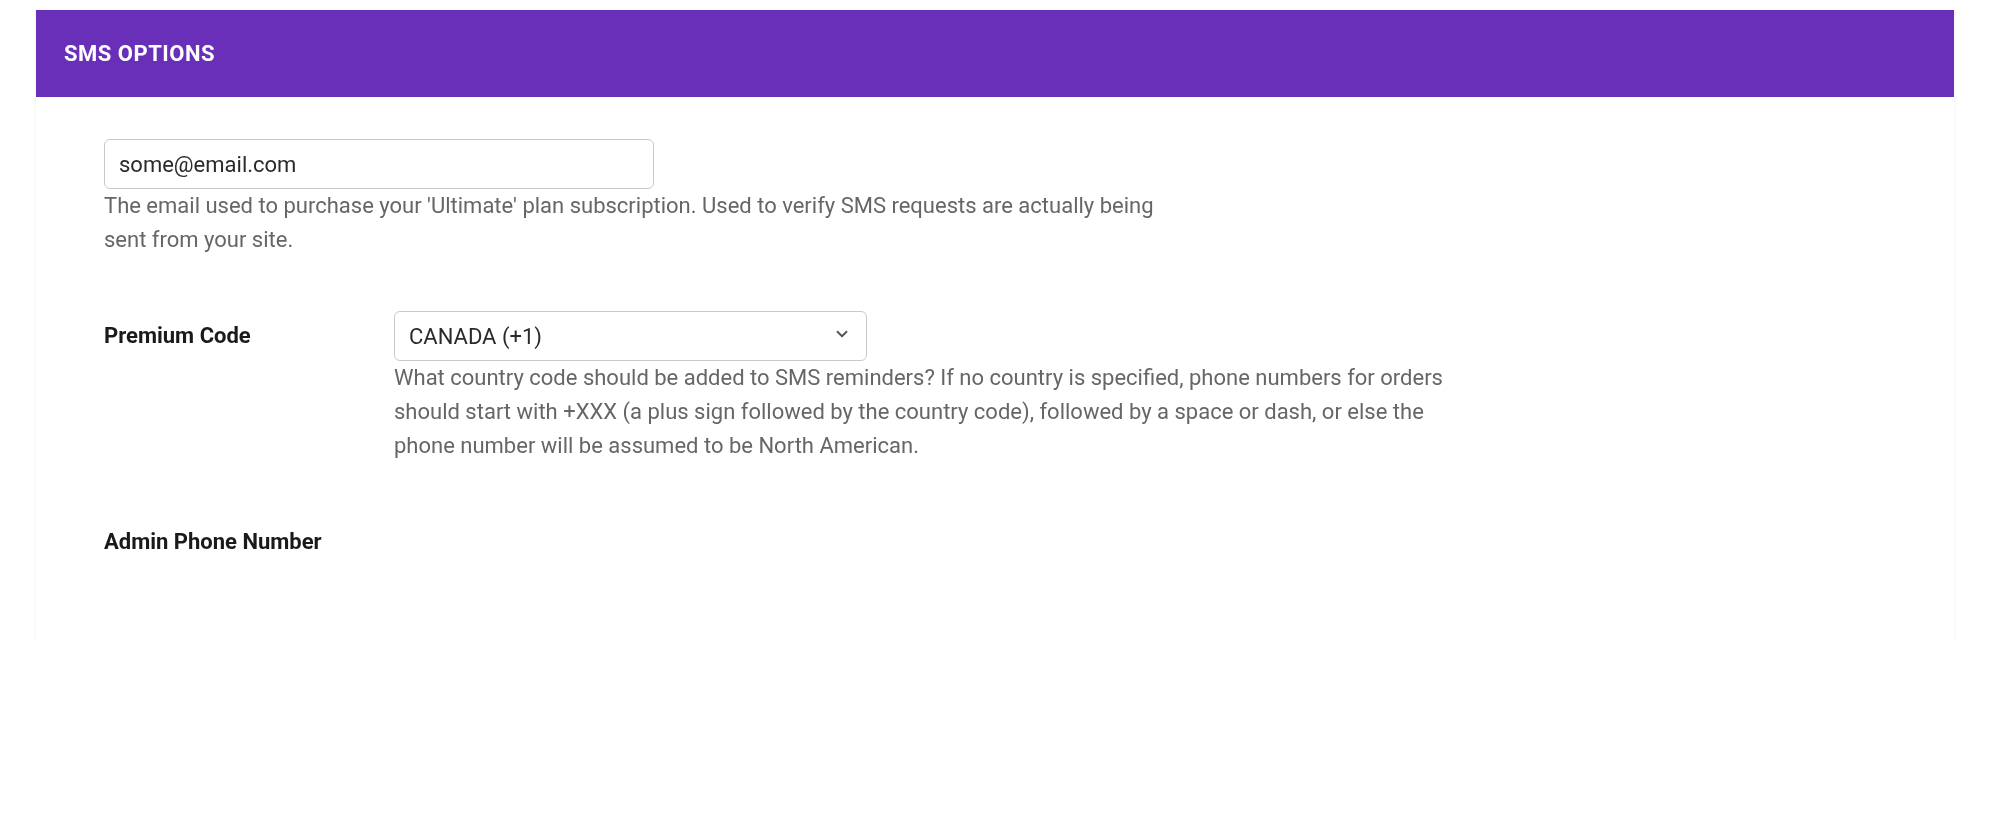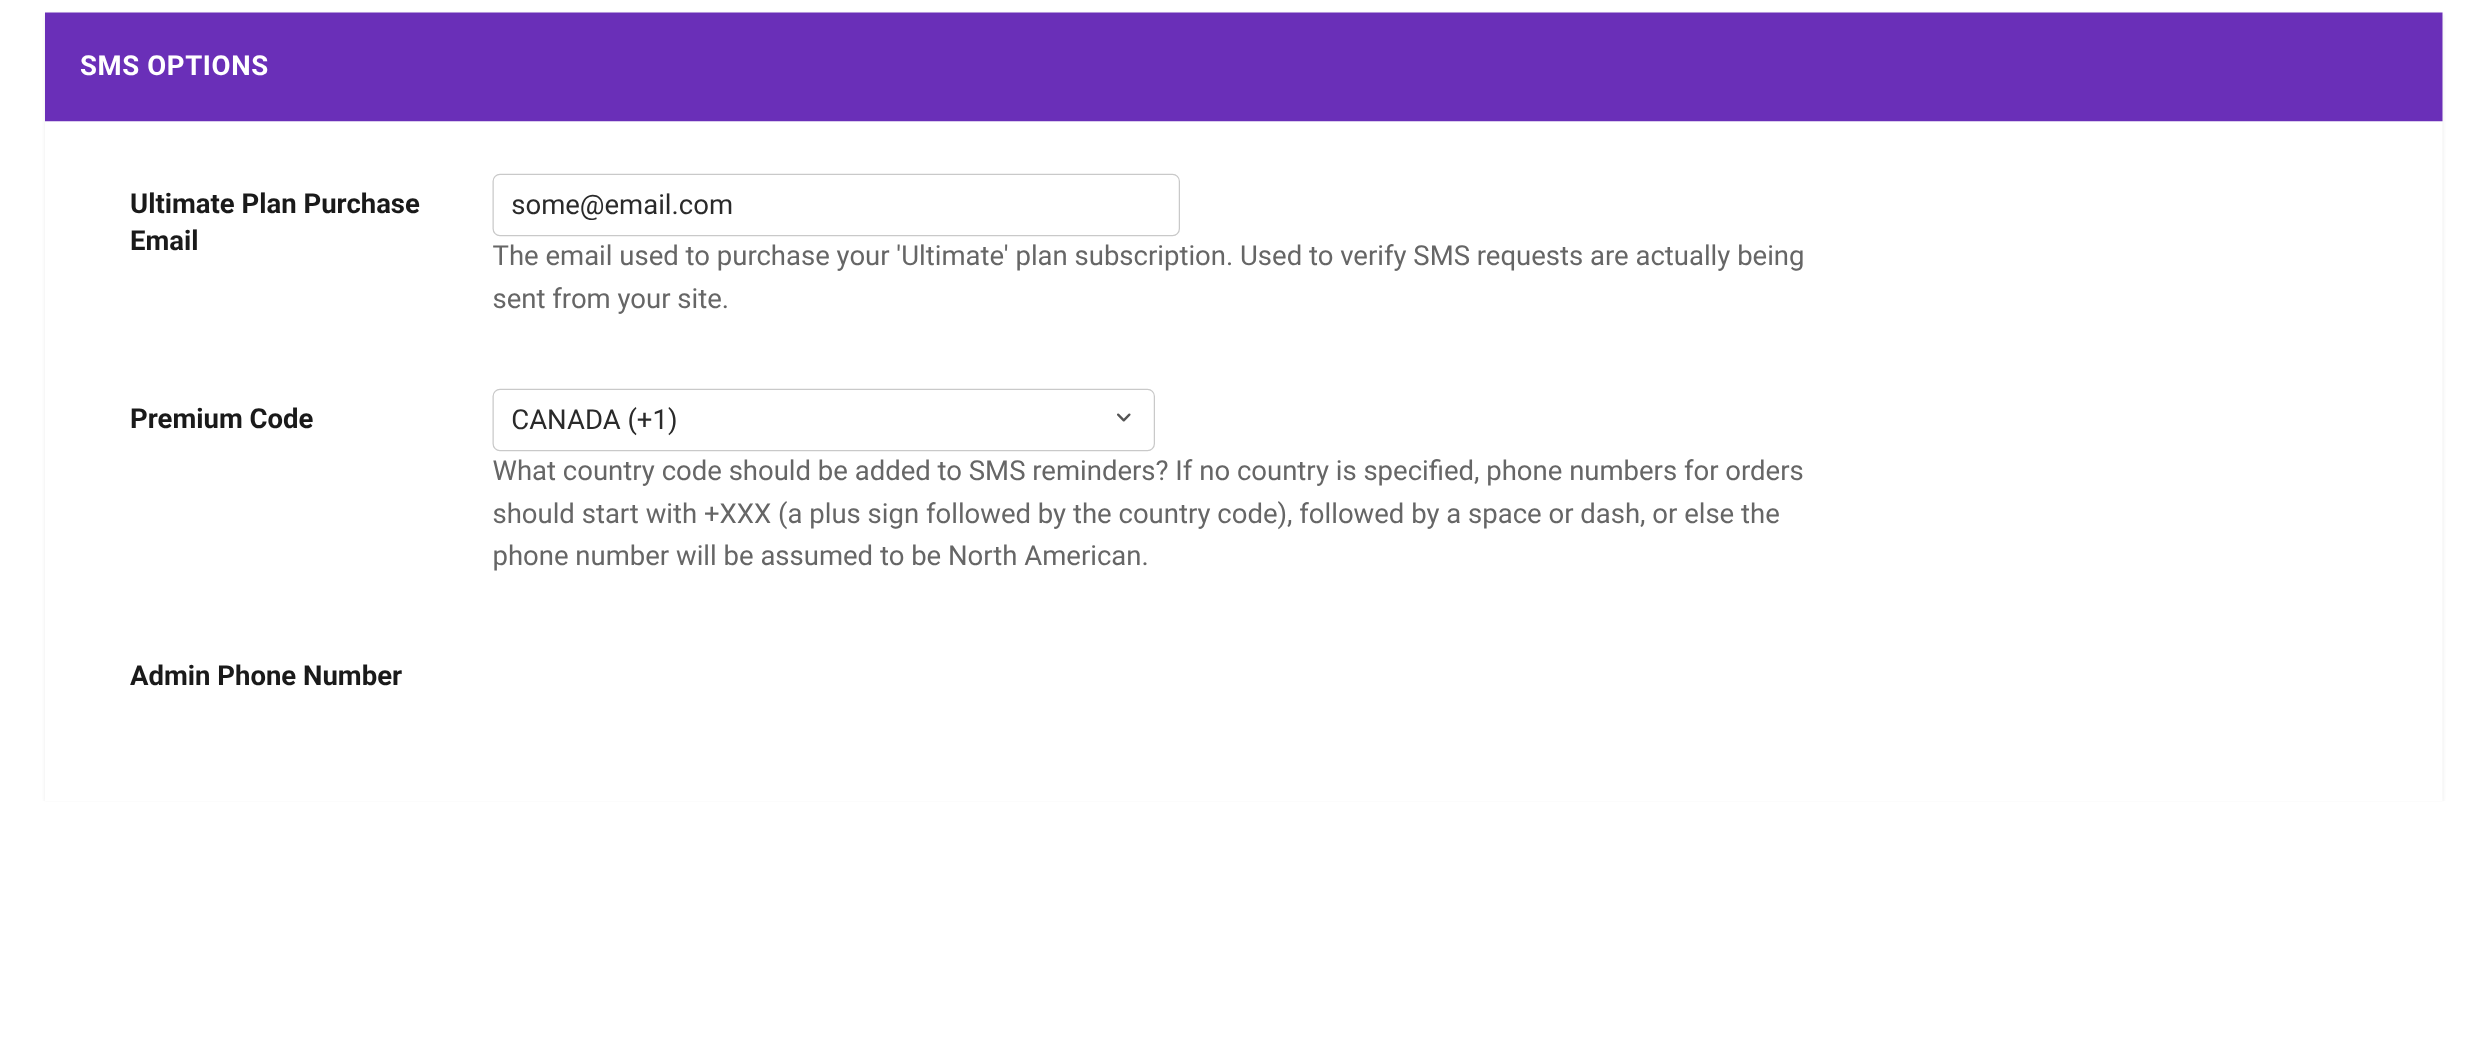--- a/index.html
+++ b/index.html
@@ -51,21 +51,21 @@
       border: 1px solid #c9c9c9;
       border-radius: 6px;
       padding: 0 14px;
       font-size: 22px;
       color: #2a2a2a;
       font-family: inherit;
       background: #ffffff;
     }
     .select-wrap {
       position: relative;
-      width: 530px;
+      width: 473px;
     }
     .select-input {
       width: 100%;
       height: 50px;
       border: 1px solid #c9c9c9;
       border-radius: 6px;
       padding: 0 40px 0 14px;
       font-size: 22px;
       color: #2a2a2a;
       font-family: inherit;
@@ -90,21 +90,20 @@
     }
   </style>
 </head>
 <body>
 
 <div class="panel">
   <div class="panel-header">SMS OPTIONS</div>
   <div class="panel-body">
 
     <div class="form-row">
-      <div class="form-label">Ultimate Plan Purchase Email</div>
       <div class="form-control-wrap">
         <input type="text" class="text-input" value="some@email.com" style="">
         <div class="help-text">The email used to purchase your 'Ultimate' plan subscription. Used to verify SMS requests are actually being sent from your site.</div>
       </div>
     </div>
 
     <div class="form-row">
       <div class="form-label">Premium Code</div>
       <div class="form-control-wrap">
         <div class="select-wrap">

